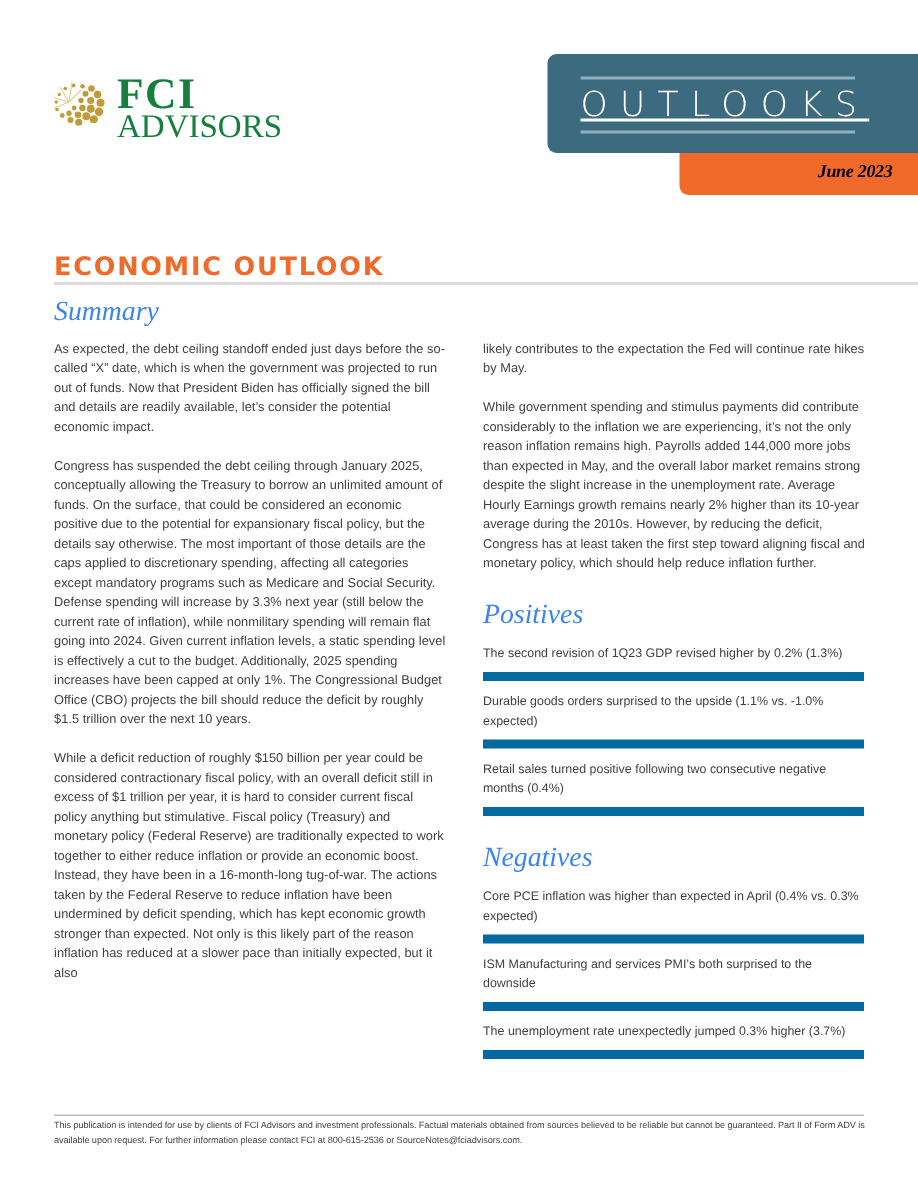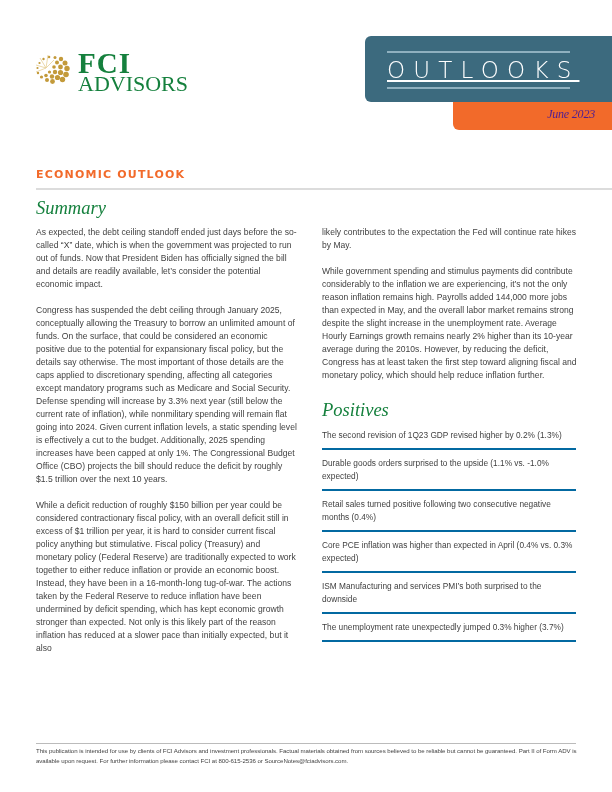--- a/index.html
+++ b/index.html
@@ -13,38 +13,38 @@
     .logo-fci { font-size: 29px; font-weight: bold; line-height: 26px; letter-spacing: 1px; }
     .logo-adv { font-size: 22px; line-height: 18px; letter-spacing: 0px; margin-top: -1px; }
 
     
     .banner { position: absolute; left: 365px; top: 36px; width: 260px; height: 66px; background: #3c6a7e; border-radius: 6px 0 0 6px; z-index: 2; }
     .banner-line { position: absolute; left: 22px; width: 183px; height: 1.5px; background: #8fb0bf; }
     .banner-line.top { top: 15px; }
     .banner-line.bottom { top: 51px; }
     .banner-title { position: absolute; left: 22px; top: 20px; width: 190px; font-family: "DejaVu Sans", sans-serif; font-size: 23px; letter-spacing: 8.2px; color: #ffffff; font-weight: 300; line-height: 28px; white-space: nowrap; text-decoration: underline; }
     .date-tab { position: absolute; left: 453px; top: 100px; width: 170px; height: 30px; background: #f26a2a; border-radius: 0 0 0 6px; z-index: 1; }
-    .date-label { position: absolute; right: 28px; top: 7px; font-family: "Liberation Serif", serif; font-style: italic; font-weight: normal; font-size: 12px; color: #4c1d95; letter-spacing: -0.2px; }
+    .date-label { position: absolute; right: 28px; top: 7px; font-family: "Liberation Serif", serif; font-style: italic; font-weight: bold; font-size: 12px; color: #000000; letter-spacing: -0.2px; }
 
     
-    .section-heading { position: absolute; left: 36px; top: 168px; font-family: "DejaVu Sans", sans-serif; font-weight: bold; font-size: 11px; letter-spacing: 1.2px; color: #f26a2a; }
+    .section-heading { position: absolute; left: 36px; top: 168px; font-family: "DejaVu Sans", sans-serif; font-weight: bold; font-size: 17px; letter-spacing: 1.2px; color: #f26a2a; }
     .section-rule { position: absolute; left: 36px; top: 188px; width: 576px; height: 2px; background: #dcdcdc; }
 
-    h2.sub { font-family: "Liberation Serif", serif; font-style: italic; font-weight: normal; font-size: 18.5px; color: #15803d; letter-spacing: 0px; }
+    h2.sub { font-family: "Liberation Serif", serif; font-style: italic; font-weight: normal; font-size: 18.5px; color: #3b82f6; letter-spacing: 0px; }
 
     .col-left { position: absolute; left: 36px; top: 198px; width: 262px; }
     .col-right { position: absolute; left: 322px; top: 226px; width: 262px; }
 
     p.body { font-size: 8.55px; line-height: 13px; color: #3f3f3f; letter-spacing: 0.02px; }
     .gap { height: 13px; }
 
     .summary-heading { margin-bottom: 7px; }
 
     .list-heading { margin-top: 18px; margin-bottom: 8px; }
-    .list-item { padding-bottom: 6px; border-bottom: 2px solid #0369a1; margin-bottom: 7px; width: 254px; }
+    .list-item { padding-bottom: 6px; border-bottom: 6px solid #0369a1; margin-bottom: 7px; width: 254px; }
     .list-item p { font-size: 8.3px; line-height: 13px; color: #3f3f3f; }
 
     .footer-rule { position: absolute; left: 36px; top: 743px; width: 540px; height: 1px; background: #bbbbbb; }
     .footer { position: absolute; left: 36px; top: 746px; width: 545px; font-size: 6.1px; line-height: 9.8px; color: #444444; letter-spacing: -0.05px; }
   </style>
 </head>
 <body>
 
 <div class="logo">
   <svg class="logo-mark" viewBox="0 0 36 32">
@@ -117,20 +117,21 @@
   <div class="list-item">
       <p>The second revision of 1Q23 GDP revised higher by 0.2% (1.3%)</p>
     </div>
   <div class="list-item">
       <p>Durable goods orders surprised to the upside (1.1% vs. -1.0% expected)</p>
     </div>
   <div class="list-item">
       <p>Retail sales turned positive following two consecutive negative months (0.4%)</p>
     </div>
 
+  <h2 class="sub list-heading">Negatives</h2>
   <div class="list-item">
       <p>Core PCE inflation was higher than expected in April (0.4% vs. 0.3% expected)</p>
     </div>
   <div class="list-item">
       <p>ISM Manufacturing and services PMI’s both surprised to the downside</p>
     </div>
   <div class="list-item">
       <p>The unemployment rate unexpectedly jumped 0.3% higher (3.7%)</p>
     </div>
 </div>

